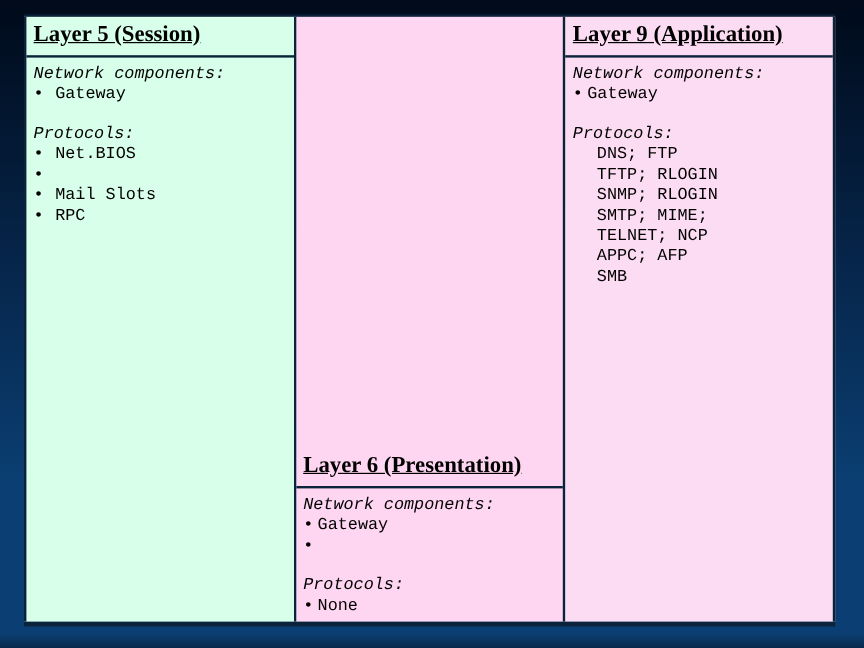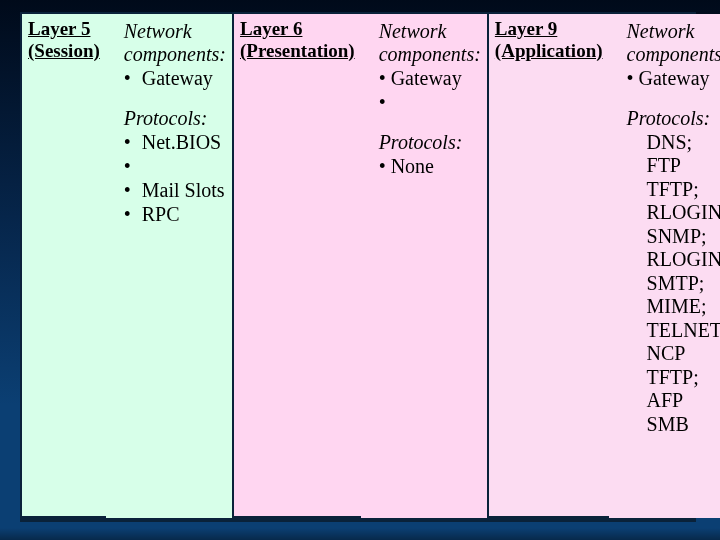--- a/index.html
+++ b/index.html
@@ -24,38 +24,38 @@
     height: 504px;
     display: flex;
     border-top: 2px solid #0a223a;
     border-bottom: 4px solid #0a223a;
   }
   .col {
     flex: 1 1 0;
     border-left: 2px solid #0a223a;
     border-right: 2px solid #0a223a;
     display: flex;
-    flex-direction: row;
+    flex-direction: column;
     box-sizing: border-box;
-    gap: 12px;
   }
   .col + .col { border-left: none; }
   .col.session      { background: #d7ffe9; }
   .col.presentation { background: #ffd6f1; justify-content: flex-end; }
   .col.application  { background: #fcdcf2; }
   .hdr {
     padding: 4px 6px 6px 6px;
     font-weight: bold;
     text-decoration: underline;
     font-size: 19px;
     border-bottom: 2px solid #0a223a;
   }
   .body {
     padding: 4px 6px;
-    font-size: 20px;
+    font-size: 14px;
+    font-family: Liberation Mono, monospace;
   }
   .lbl {
     font-style: italic;
     margin-top: 2px;
   }
   .item {
     display: flex;
     align-items: flex-start;
     margin: 1px 0;
   }
@@ -150,21 +150,21 @@
         <div class="item">
           <span class="txt">SNMP; RLOGIN</span>
         </div>
         <div class="item">
           <span class="txt">SMTP; MIME;</span>
         </div>
         <div class="item">
           <span class="txt">TELNET; NCP</span>
         </div>
         <div class="item">
-          <span class="txt">TFTP; AFP</span>
+          <span class="txt">APPC; AFP</span>
         </div>
         <div class="item">
           <span class="txt">SMB</span>
         </div>
       </div>
     </div>
 
   </div>
   <div class="shadow"></div>
 </div>

